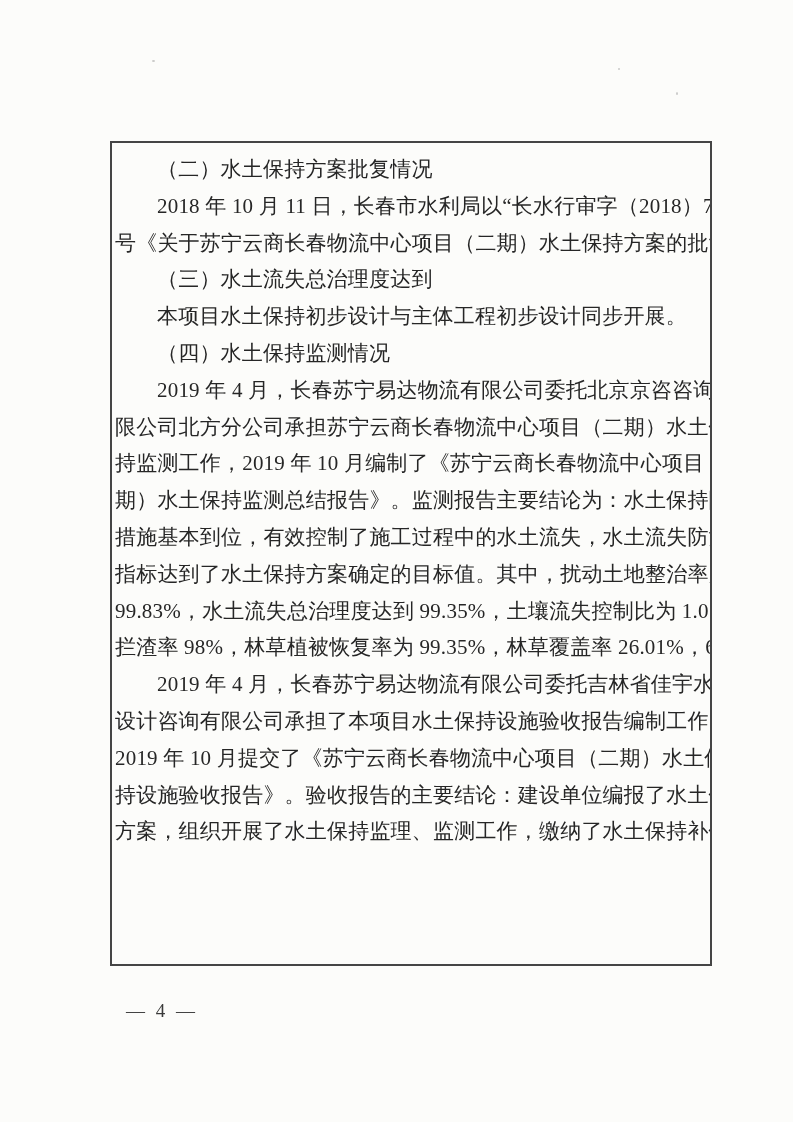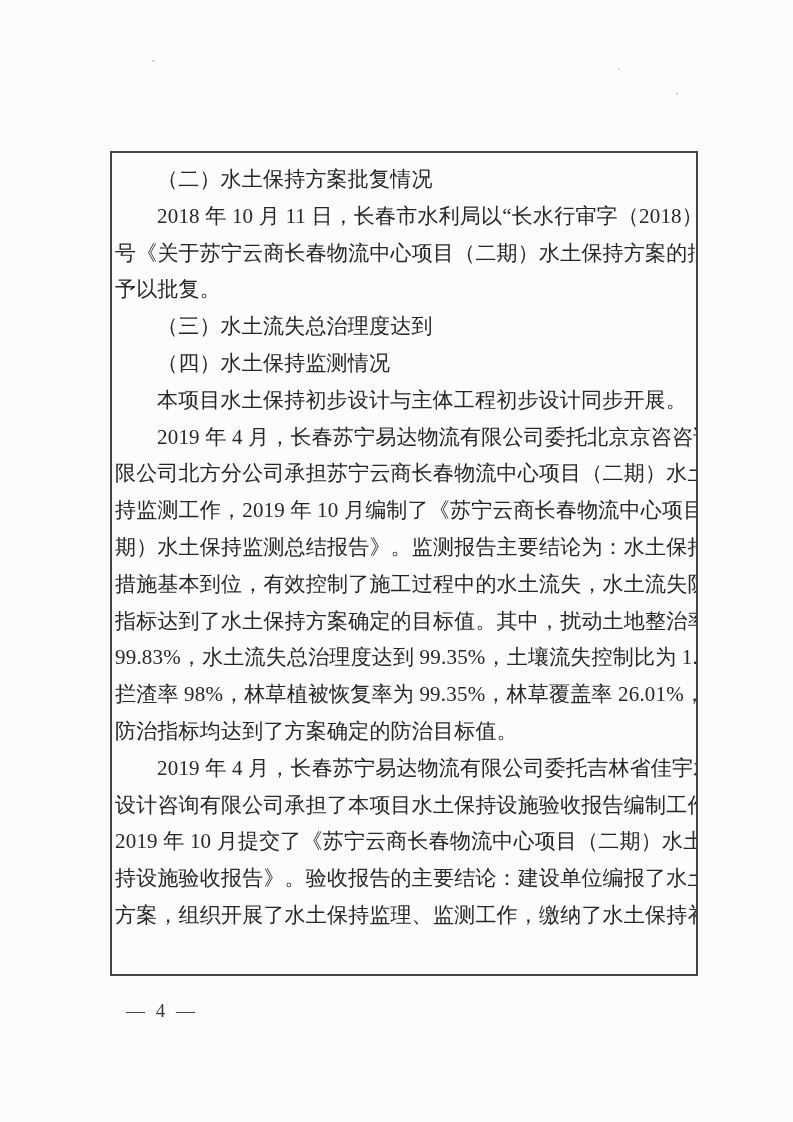--- a/index.html
+++ b/index.html
@@ -7,25 +7,25 @@
     position: relative;
     width: 793px;
     height: 1122px;
     background: #fcfcfa;
     font-family: "Liberation Serif", "DejaVu Serif", serif;
     overflow: hidden;
   }
   .content-box {
     position: absolute;
     left: 110px;
-    top: 151px;
+    top: 141px;
     width: 580px;
     height: 813px;
     border: 2px solid #454545;
-    padding: 8px 1px 0 3px;
+    padding: 8px 15px 0 3px;
     overflow: hidden;
   }
   .text-line {
     height: 36.8px;
     line-height: 36.8px;
     font-size: 21px;
     color: #262626;
     white-space: nowrap;
     letter-spacing: 0.2px;
   }
@@ -62,31 +62,28 @@
     <div class="lines">
         <div class="text-line indent">
         <span>（二）水土保持方案批复情况</span>
       </div>
         <div class="text-line indent">
         <span>2018 年 10 月 11 日，长春市水利局以“长水行审字（2018）70</span>
       </div>
         <div class="text-line">
         <span>号《关于苏宁云商长春物流中心项目（二期）水土保持方案的批复》</span>
       </div>
-        <div class="text-line">
-        <span>予以批复。</span>
-      </div>
         <div class="text-line indent">
         <span>（三）水土流失总治理度达到</span>
       </div>
         <div class="text-line indent">
-        <span>（四）水土保持监测情况</span>
+        <span>本项目水土保持初步设计与主体工程初步设计同步开展。</span>
       </div>
         <div class="text-line indent">
-        <span>本项目水土保持初步设计与主体工程初步设计同步开展。</span>
+        <span>（四）水土保持监测情况</span>
       </div>
         <div class="text-line indent">
         <span>2019 年 4 月，长春苏宁易达物流有限公司委托北京京咨咨询有</span>
       </div>
         <div class="text-line">
         <span>限公司北方分公司承担苏宁云商长春物流中心项目（二期）水土保</span>
       </div>
         <div class="text-line">
         <span>持监测工作，2019 年 10 月编制了《苏宁云商长春物流中心项目（二</span>
       </div>
@@ -98,23 +95,20 @@
       </div>
         <div class="text-line">
         <span>指标达到了水土保持方案确定的目标值。其中，扰动土地整治率为</span>
       </div>
         <div class="text-line">
         <span>99.83%，水土流失总治理度达到 99.35%，土壤流失控制比为 1.0，</span>
       </div>
         <div class="text-line">
         <span>拦渣率 98%，林草植被恢复率为 99.35%，林草覆盖率 26.01%，6 项</span>
       </div>
-        <div class="text-line">
-        <span>防治指标均达到了方案确定的防治目标值。</span>
-      </div>
         <div class="text-line indent">
         <span>2019 年 4 月，长春苏宁易达物流有限公司委托吉林省佳宇水利</span>
       </div>
         <div class="text-line">
         <span>设计咨询有限公司承担了本项目水土保持设施验收报告编制工作，</span>
       </div>
         <div class="text-line">
         <span>2019 年 10 月提交了《苏宁云商长春物流中心项目（二期）水土保</span>
       </div>
         <div class="text-line">

